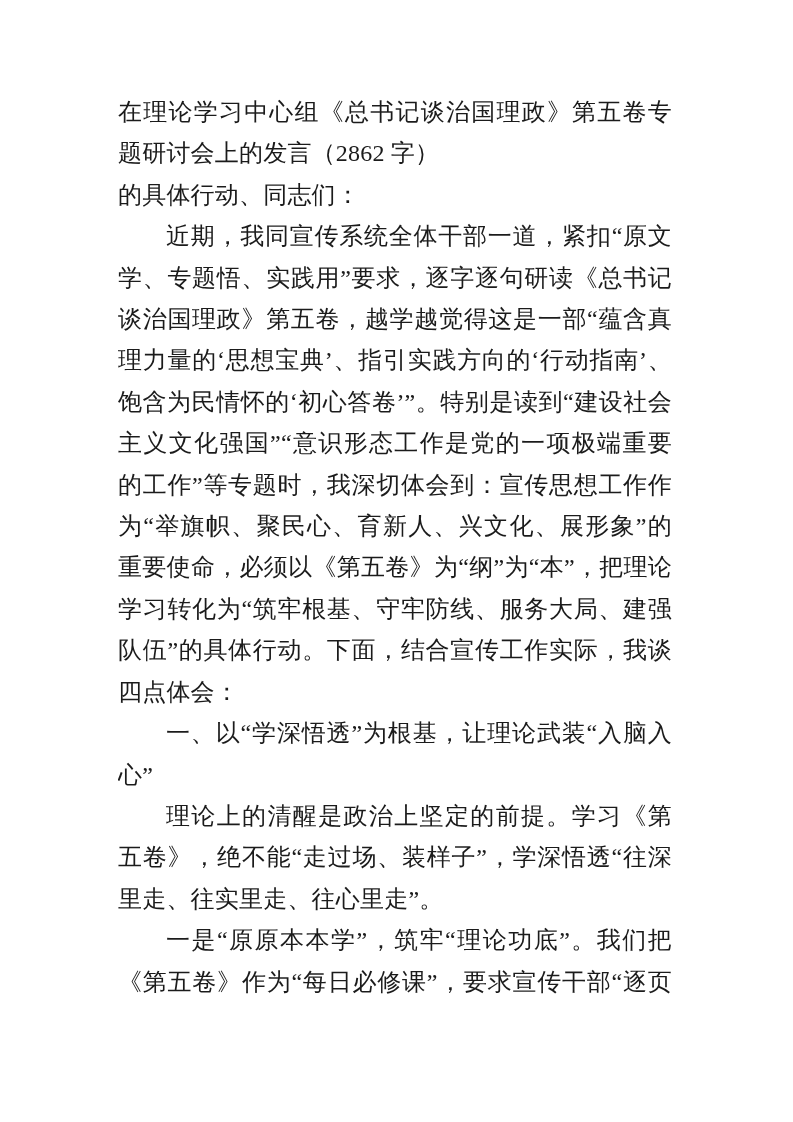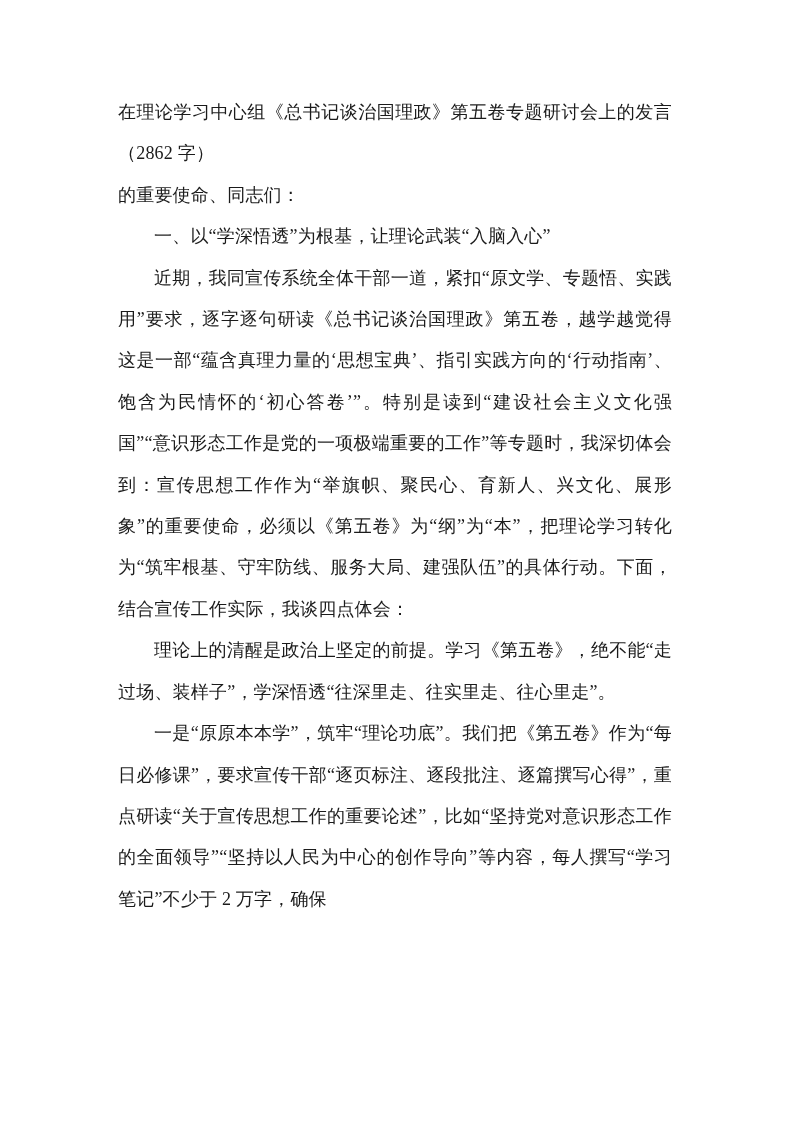--- a/index.html
+++ b/index.html
@@ -29,36 +29,36 @@
     width: 554px;
     height: 912px;
     overflow: hidden;
     color: #1b1b1b;
   }
   .doc-content h1,
   .doc-content p {
     margin: 0;
     padding: 0;
     font-weight: 400;
-    font-size: 18px;
+    font-size: 24px;
     line-height: 41.4px;
     text-align: justify;
     text-align-last: left;
     text-justify: inter-character;
     letter-spacing: 0.2px;
   }
   .indent {
     text-indent: 2em;
   }
 </style>
 </head>
 <body>
 
 <div class="page">
   <div class="doc-content">
     <h1>在理论学习中心组《总书记谈治国理政》第五卷专题研讨会上的发言（2862 字）</h1>
-    <p>的重要使命、同志们：</p>
+    <p>的具体行动、同志们：</p>
+    <p class="indent">近期，我同宣传系统全体干部一道，紧扣“原文学、专题悟、实践用”要求，逐字逐句研读《总书记谈治国理政》第五卷，越学越觉得这是一部“蕴含真理力量的‘思想宝典’、指引实践方向的‘行动指南’、饱含为民情怀的‘初心答卷’”。特别是读到“建设社会主义文化强国”“意识形态工作是党的一项极端重要的工作”等专题时，我深切体会到：宣传思想工作作为“举旗帜、聚民心、育新人、兴文化、展形象”的重要使命，必须以《第五卷》为“纲”为“本”，把理论学习转化为“筑牢根基、守牢防线、服务大局、建强队伍”的具体行动。下面，结合宣传工作实际，我谈四点体会：</p>
     <p class="indent">一、以“学深悟透”为根基，让理论武装“入脑入心”</p>
-    <p class="indent">近期，我同宣传系统全体干部一道，紧扣“原文学、专题悟、实践用”要求，逐字逐句研读《总书记谈治国理政》第五卷，越学越觉得这是一部“蕴含真理力量的‘思想宝典’、指引实践方向的‘行动指南’、饱含为民情怀的‘初心答卷’”。特别是读到“建设社会主义文化强国”“意识形态工作是党的一项极端重要的工作”等专题时，我深切体会到：宣传思想工作作为“举旗帜、聚民心、育新人、兴文化、展形象”的重要使命，必须以《第五卷》为“纲”为“本”，把理论学习转化为“筑牢根基、守牢防线、服务大局、建强队伍”的具体行动。下面，结合宣传工作实际，我谈四点体会：</p>
     <p class="indent">理论上的清醒是政治上坚定的前提。学习《第五卷》，绝不能“走过场、装样子”，学深悟透“往深里走、往实里走、往心里走”。</p>
     <p class="indent">一是“原原本本学”，筑牢“理论功底”。我们把《第五卷》作为“每日必修课”，要求宣传干部“逐页标注、逐段批注、逐篇撰写心得”，重点研读“关于宣传思想工作的重要论述”，比如“坚持党对意识形态工作的全面领导”“坚持以人民为中心的创作导向”等内容，每人撰写“学习笔记”不少于 2 万字，确保</p>
   </div>
 </div>
 
 </body></html>

